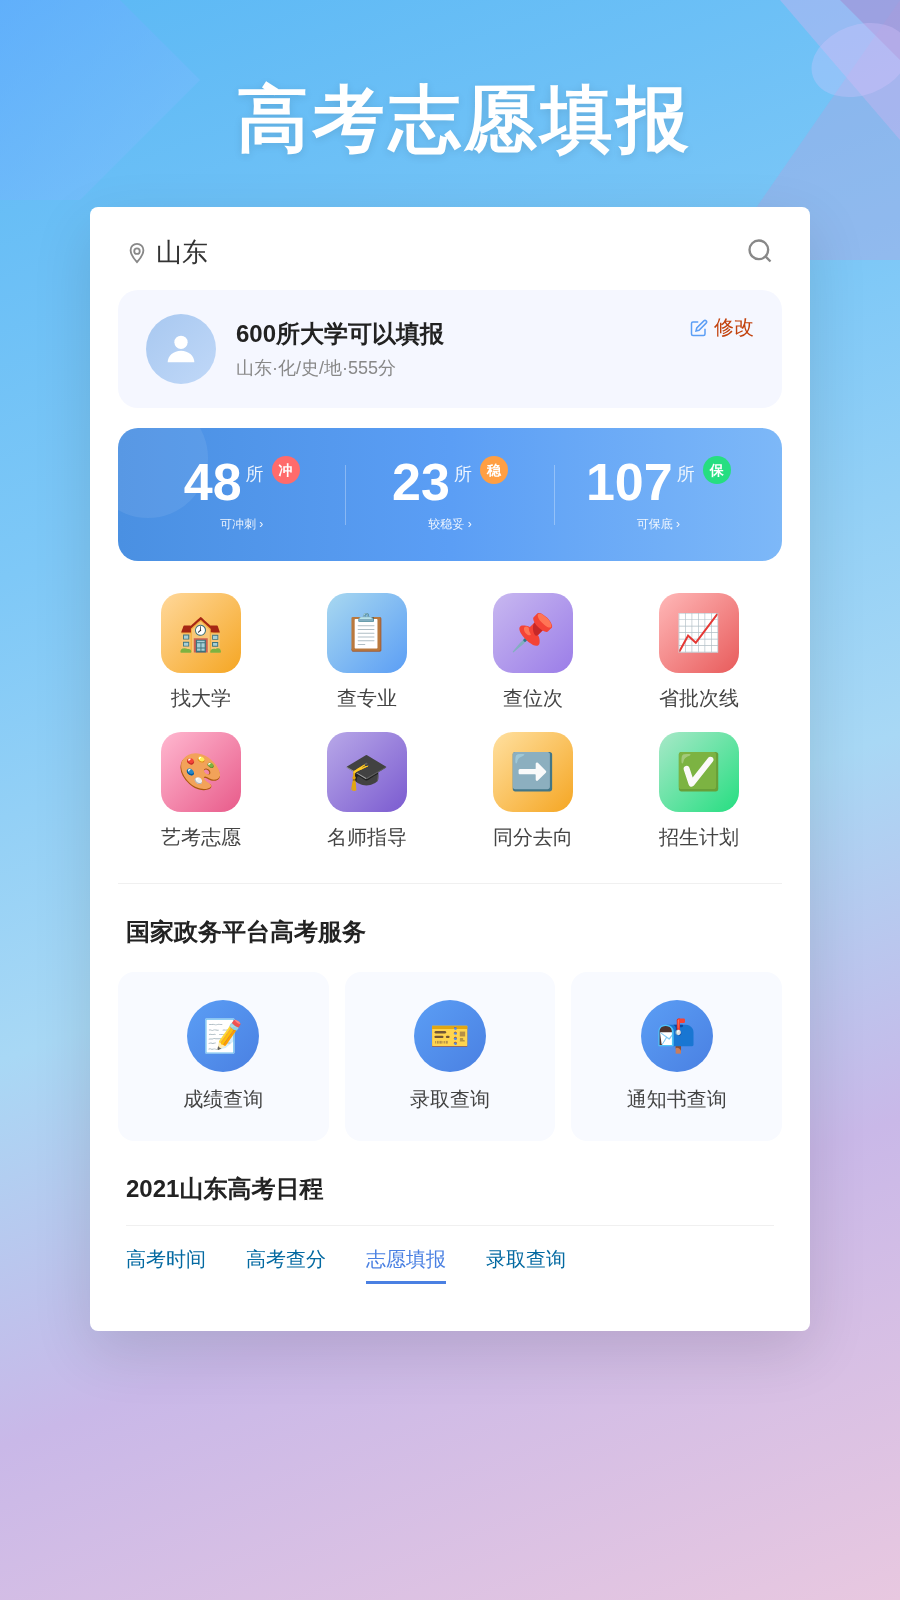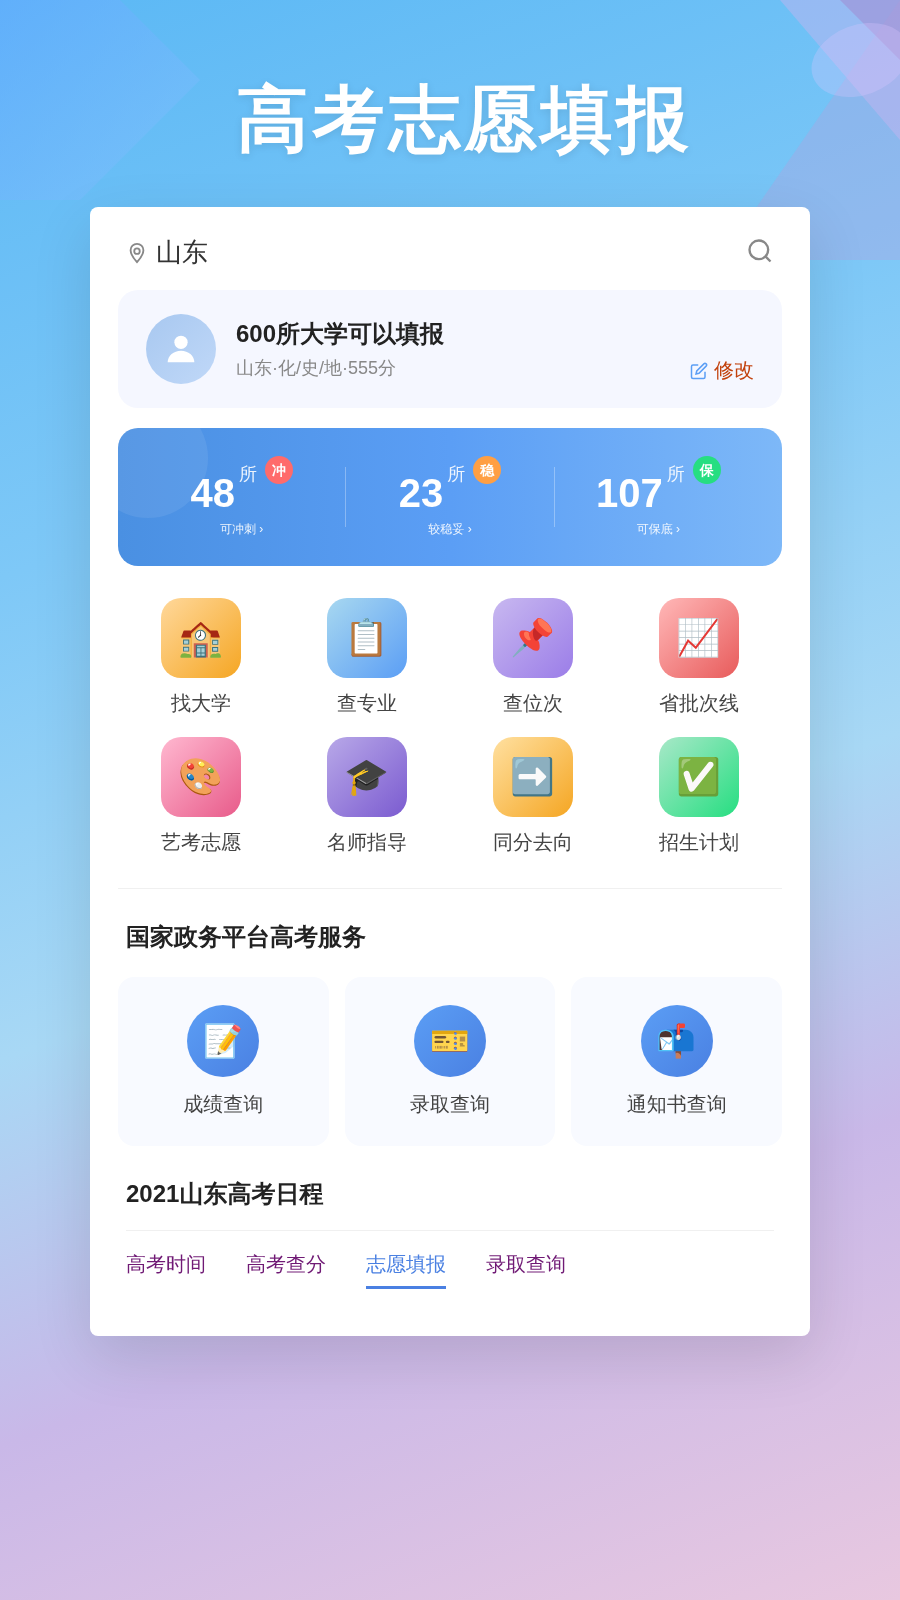--- a/index.html
+++ b/index.html
@@ -87,21 +87,21 @@
       color: #888;
     }
 
     
     .score-card {
       margin: 0 28px;
       background: #f5f7ff;
       border-radius: 20px;
       padding: 24px 28px;
       display: flex;
-      align-items: flex-end;
+      align-items: flex-start;
       justify-content: space-between;
     }
     .score-left {
       display: flex;
       align-items: center;
       gap: 20px;
     }
     .avatar {
       width: 70px;
       height: 70px;
@@ -166,24 +166,23 @@
       height: 60px;
       background: rgba(255,255,255,0.3);
     }
     .stat-number-row {
       display: flex;
       align-items: flex-start;
       justify-content: center;
       gap: 4px;
     }
     .stat-number {
-      font-size: 40px;
+      font-size: 52px;
       font-weight: 800;
       line-height: 1;
-      margin-top: 17px;
     }
     .stat-unit {
       font-size: 18px;
       margin-top: 6px;
       opacity: 0.9;
     }
     .stat-badge {
       display: inline-block;
       width: 28px;
       height: 28px;
@@ -294,21 +293,21 @@
     }
     .schedule-tabs {
       display: flex;
       gap: 40px;
       border-top: 1px solid #f0f0f0;
       padding-top: 20px;
       margin-top: 20px;
     }
     .schedule-tab {
       font-size: 20px;
-      color: #701a75;
+      color: #0369a1;
       padding-bottom: 8px;
       cursor: pointer;
     }
     .schedule-tab.active {
       color: #4a80e2;
       font-weight: 400;
       border-bottom: 3px solid #4a80e2;
     }
   </style>
 </head>

